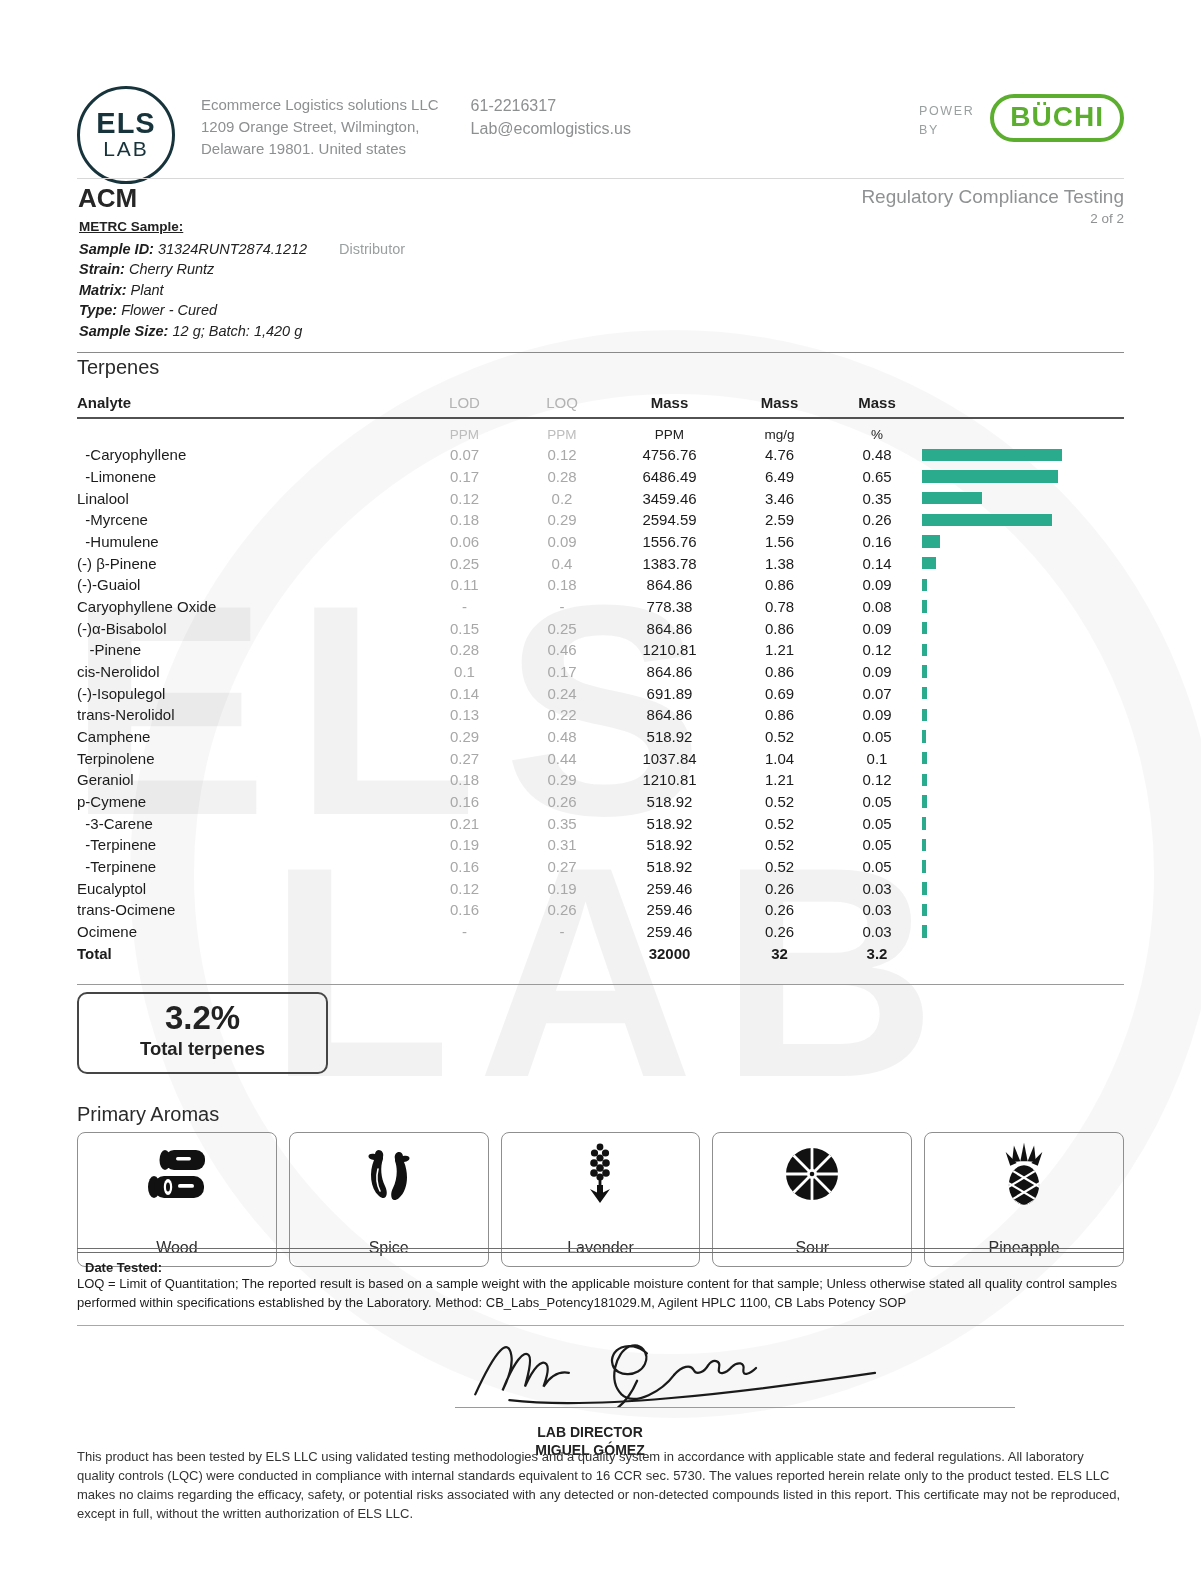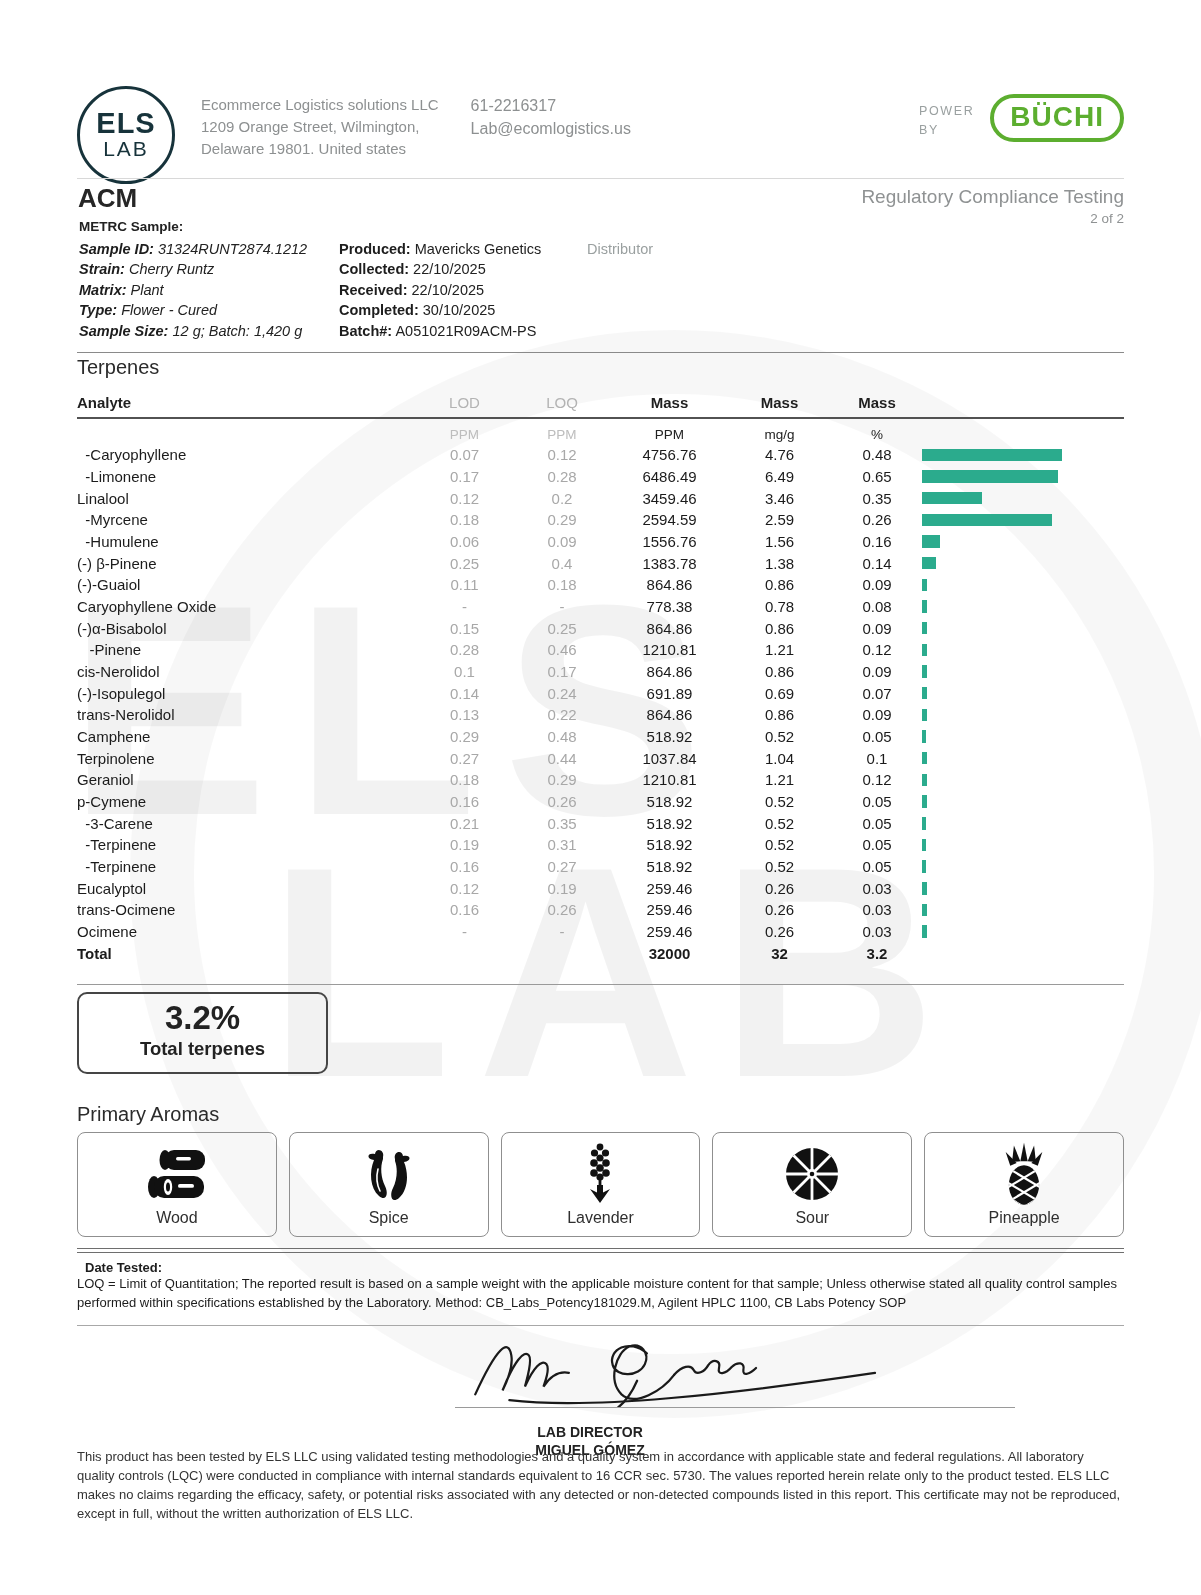--- a/index.html
+++ b/index.html
@@ -22,21 +22,21 @@
   .hdr-spacer{flex:1;}
   .power{padding-top:16px;font-size:12.5px;letter-spacing:1.6px;color:#9aa0a0;line-height:1.5;text-align:left;}
   .buchi{margin-left:16px;margin-top:8px;border:4px solid #5cae2f;border-radius:28px;padding:3px 16px 5px 16px;color:#5cae2f;font-size:28px;font-weight:800;letter-spacing:1px;}
   .rule{position:absolute;left:77px;right:77px;}
   .rule1{top:178px;border-top:1px solid #d8d8d8;}
   
   .client{position:absolute;top:183px;left:78px;font-size:26px;font-weight:600;color:#262626;}
   .rct{position:absolute;top:186px;right:77px;text-align:right;color:#8f9293;}
   .rct-title{font-size:19px;}
   .rct-page{font-size:13.5px;margin-top:3px;}
-  .metrc{position:absolute;top:219px;left:79px;font-size:13.5px;font-weight:700;color:#222;}
+  .metrc{position:absolute;top:219px;left:79px;font-size:13.5px;font-weight:700;color:#222;text-decoration:underline;}
   .info{position:absolute;top:239px;left:79px;right:77px;display:flex;font-size:14.5px;line-height:20.4px;color:#222;}
   .info-col1{width:260px;font-style:italic;}
   .info-col2{width:248px;}
   .info-col3{color:#9aa0a0;}
   .field b{font-weight:700;color:#1d1d1d;}
   .rule2{top:352px;border-top:1.5px solid #8a8a8a;}
   
   .terp-title{position:absolute;top:356px;left:77px;font-size:20px;font-weight:500;color:#2b2b2b;}
   .thead,.units,.t-row{display:flex;align-items:center;}
   .cell{display:block;}
@@ -57,21 +57,21 @@
   .t-row .c-lod,.t-row .c-loq{color:#a8a8a8;}
   .t-row.bold .c-analyte,.t-row.bold .c-ppm,.t-row.bold .c-mgg,.t-row.bold .c-pct{font-weight:700;}
   .bar{display:inline-block;height:12.5px;background:var(--bar-color,#2bab8d);}
   .rule3{top:984px;border-top:1px solid #9a9a9a;}
   
   .summary{position:absolute;top:992px;left:77px;width:247px;height:78px;border:2px solid #454545;border-radius:10px;text-align:center;}
   .summary-val{font-size:33px;font-weight:700;color:#222;margin-top:7px;line-height:1.05;}
   .summary-lbl{font-size:18.5px;font-weight:700;color:#222;margin-top:2px;}
   
   .aromas-title{position:absolute;top:1089px;left:77px;font-size:20px;font-weight:500;color:#2b2b2b;margin-top:14px;}
-  .cards{position:absolute;top:1132px;left:77px;right:77px;display:flex;gap:12px;height:105px;}
+  .cards{position:absolute;top:1132px;left:77px;right:77px;display:flex;gap:12px;height:135px;}
   .card{flex:1;border:1px solid #8f8f8f;border-radius:8px;position:relative;background:transparent;}
   .card-icon{position:absolute;top:10px;left:0;right:0;height:62px;display:flex;align-items:center;justify-content:center;}
   .card-label{position:absolute;bottom:9px;left:0;right:0;text-align:center;font-size:16px;color:#2f2f2f;}
   
   .rule4{top:1248px;height:3px;border-top:1px solid #6e6e6e;border-bottom:1px solid #6e6e6e;}
   .date-tested{position:absolute;top:1260px;left:85px;font-size:13px;font-weight:700;color:#1d1d1d;}
   .loq-note{position:absolute;top:1275px;left:77px;right:77px;font-size:13px;line-height:1.43;color:#1d1d1d;}
   .rule5{top:1325px;border-top:1px solid #a8a8a8;}
   .sig{position:absolute;top:1330px;left:450px;width:460px;height:78px;}
   .sig svg{width:100%;height:100%;}
@@ -122,27 +122,20 @@
       <div class="rct-page">2 of 2</div>
     </div>
     <div class="metrc">METRC Sample:</div>
     <div class="info">
       <div class="info-col1">
           <div class="field"><b>Sample ID:</b> 31324RUNT2874.1212</div>
           <div class="field"><b>Strain:</b> Cherry Runtz</div>
           <div class="field"><b>Matrix:</b> Plant</div>
           <div class="field"><b>Type:</b> Flower - Cured</div>
           <div class="field"><b>Sample Size:</b> 12 g; Batch: 1,420 g</div>
-        </div>
-      <div class="info-col2">
-          <div class="field"><b>Produced:</b> Mavericks Genetics</div>
-          <div class="field"><b>Collected:</b> 22/10/2025</div>
-          <div class="field"><b>Received:</b> 22/10/2025</div>
-          <div class="field"><b>Completed:</b> 30/10/2025</div>
-          <div class="field"><b>Batch#:</b> A051021R09ACM-PS</div>
         </div>
       <div class="info-col3">Distributor</div>
     </div>
     <div class="rule rule2"></div>
 
     <div class="terp-title">Terpenes</div>
     <div class="thead">
       <span class="cell c-analyte">Analyte</span>
       <span class="cell c-lod">LOD</span>
       <span class="cell c-loq">LOQ</span>

